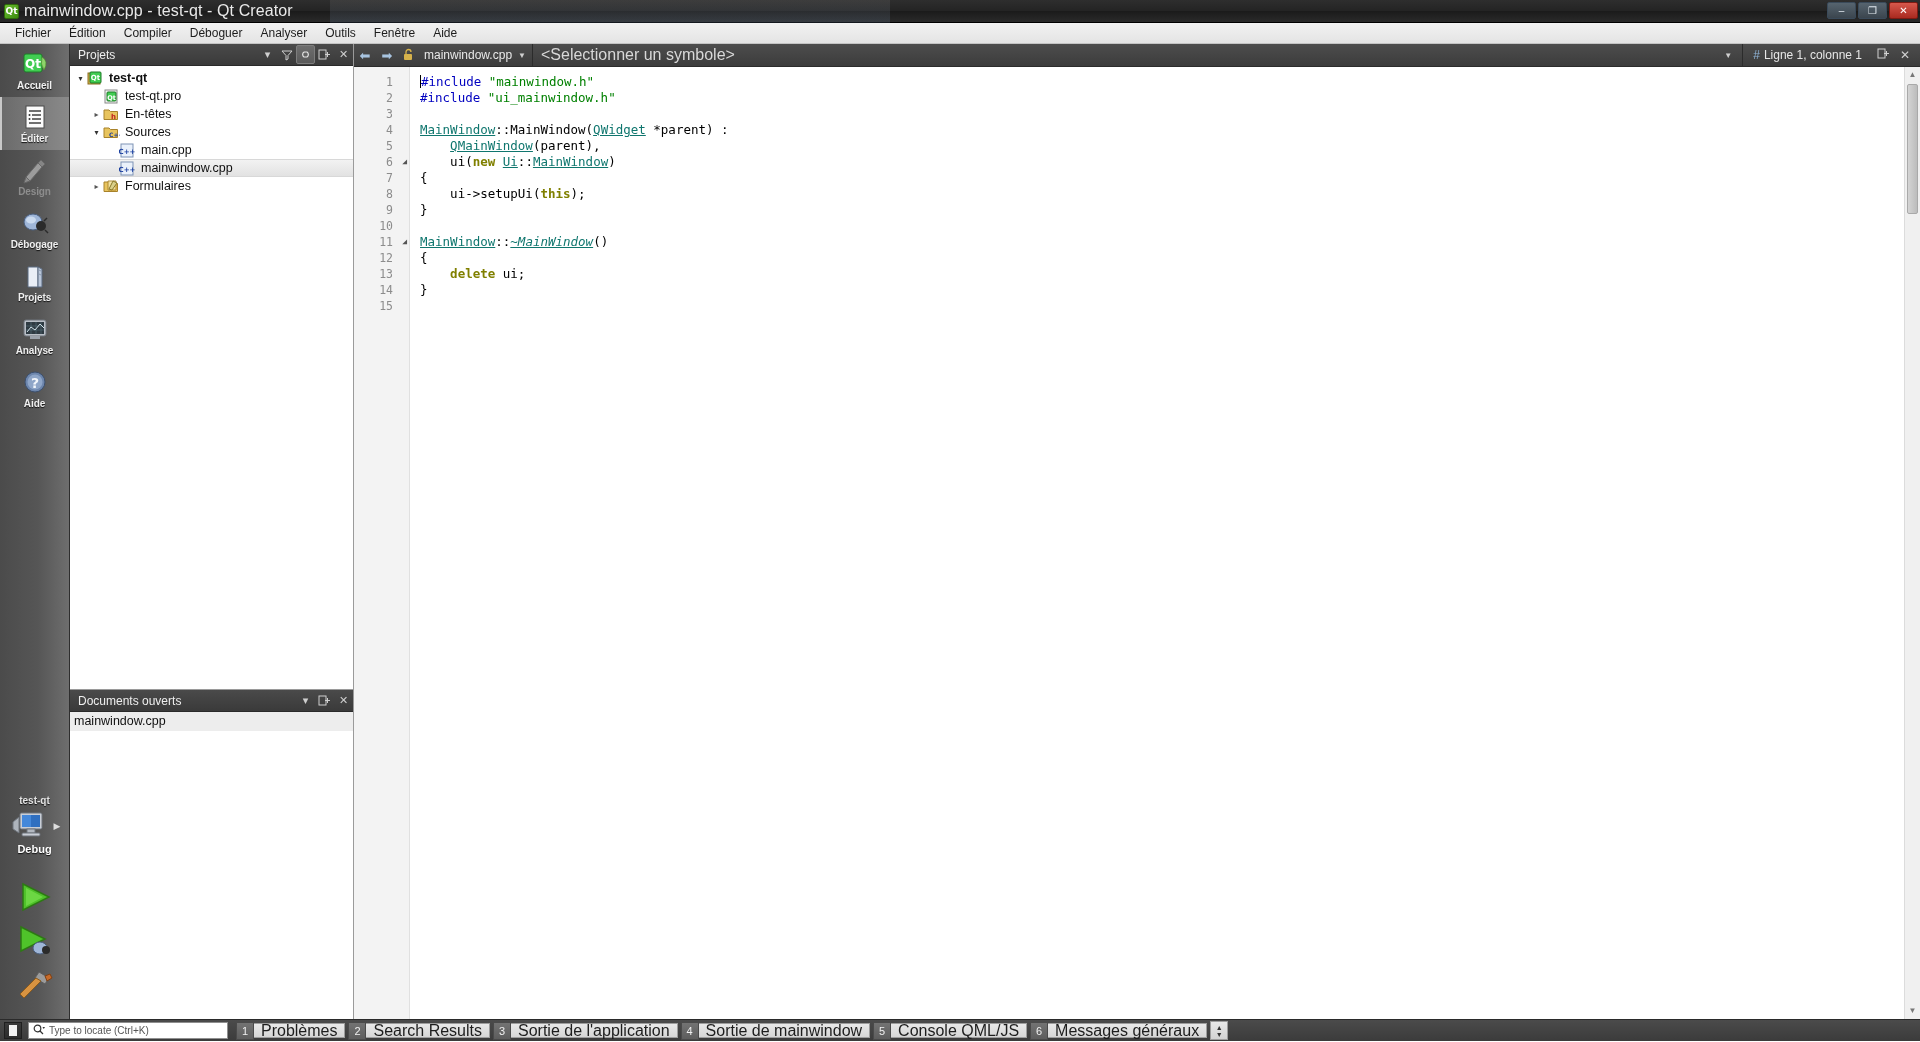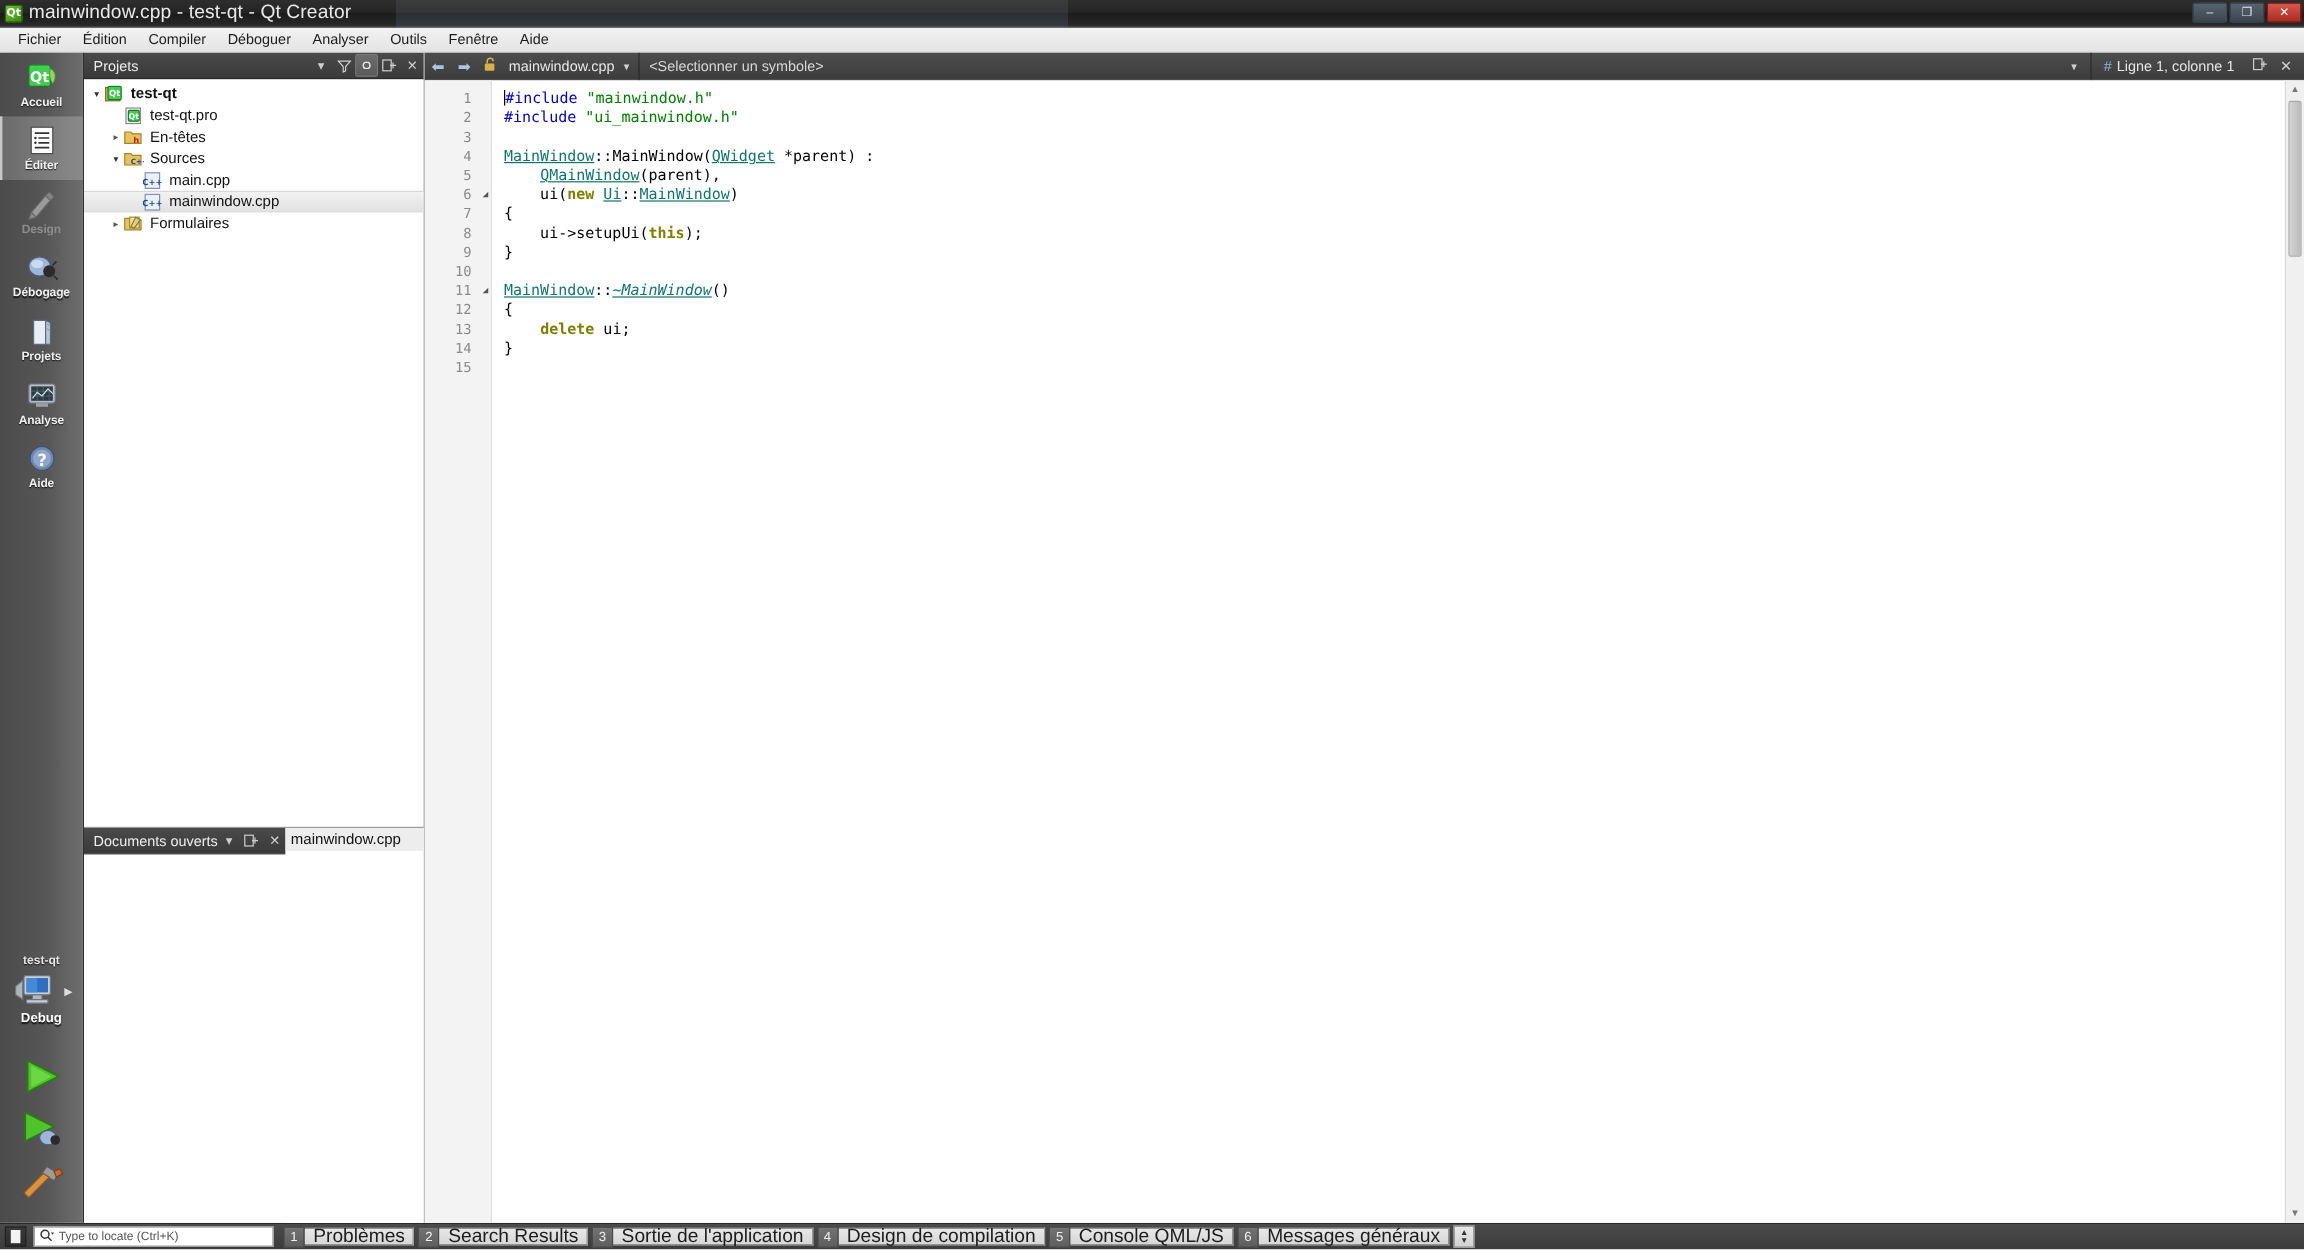--- a/index.html
+++ b/index.html
@@ -104,40 +104,40 @@
   #projtree { flex: 1 1 auto; overflow: hidden; font-size: 12.5px; color:#111; padding-top: 3px; }
   .trow { display: flex; align-items: center; height: 18px; padding-left: 4px; white-space: nowrap;}
   .trow.sel { background: linear-gradient(to bottom,#f2f2f2,#e2e2e2); border-top:1px solid #d8d8d8; border-bottom:1px solid #d8d8d8;}
   .arrow { width: 13px; text-align:center; font-size: 8px; color:#555; }
   .arrow.closed:after { content:'\25B8'; }
   .arrow.open:after { content:'\25BE'; color:#333;}
   .ticon { width: 17px; height: 15px; margin-right: 5px; position: relative; flex:0 0 17px;}
   .tlabel { line-height: 18px; }
   .tlabel.b { font-weight: bold; }
 
-  #opendocs { height: 330px; flex: 0 0 330px; display:flex; flex-direction:row; border-top:1px solid #9a9a9a;}
+  #opendocs { height: 330px; flex: 0 0 330px; display:flex; flex-direction:column; border-top:1px solid #9a9a9a;}
   #opendocs .list { flex:1 1 auto; background:#fff; padding-top:0px;}
   .odrow { height: 19px; font-size: 12.5px; padding-left:4px; line-height:19px; color:#111;}
   .odrow.sel { background:#ededed; }
 
   
   #editorcol { flex: 1 1 auto; display: flex; flex-direction: column; min-width:0;}
   #edtoolbar {
     height: 23px; background: linear-gradient(to bottom,#4d4d4d,#3c3c3c);
     display:flex; align-items:center; border-bottom:1px solid #2b2b2b;
   }
   #edtoolbar .navbtn { width:22px; text-align:center; color:#a8c4e0; font-size:13px;}
   #edtoolbar .lock { width:20px; text-align:center; color:#d2b24a; font-size:11px;}
   #edtoolbar .combo {
     display:flex; align-items:center; height:23px; color:#e8e8e8; font-size:12px;
   }
   #edtoolbar .combo .cap { padding: 0 6px; }
   #edtoolbar .combo .carat { color:#cfcfcf; font-size:8px; padding-right:6px;}
   #edtoolbar .sep { width:1px; height:23px; background:#2b2b2b; }
-  #edtoolbar .symbol { color:#d8d8d8; font-size:12px; padding-left:8px; flex:1 1 auto;}
+  #edtoolbar .symbol { color:#d8d8d8; font-size:16px; padding-left:8px; flex:1 1 auto;}
   #edtoolbar .right { display:flex; align-items:center; gap:0px; padding-right:4px;}
   #edtoolbar .lineinfo { color:#e6e6e6; font-size:12px; padding:0 10px;}
   #edtoolbar .hash { color:#8fb4d8; padding-right:4px;}
   #edtoolbar .tb { width:22px; text-align:center; color:#d0d0d0; font-size:12px;}
 
   #editor { flex:1 1 auto; background:#fff; display:flex; position:relative; overflow:hidden;}
   #gutter {
     width: 56px; flex: 0 0 56px; background:#f3f3f3; border-right:1px solid #e0e0e0;
     padding-top: 7px; text-align:right; position:relative;
   }
@@ -561,21 +561,21 @@
       <div class="outpane">
         <div class="num">2</div>
         <div class="nm">Search Results</div>
       </div>
       <div class="outpane">
         <div class="num">3</div>
         <div class="nm">Sortie de l'application</div>
       </div>
       <div class="outpane">
         <div class="num">4</div>
-        <div class="nm">Design de compilation</div>
+        <div class="nm">Sortie de mainwindow</div>
       </div>
       <div class="outpane">
         <div class="num">5</div>
         <div class="nm">Console QML/JS</div>
       </div>
       <div class="outpane">
         <div class="num">6</div>
         <div class="nm">Messages généraux</div>
       </div>
     </div>

